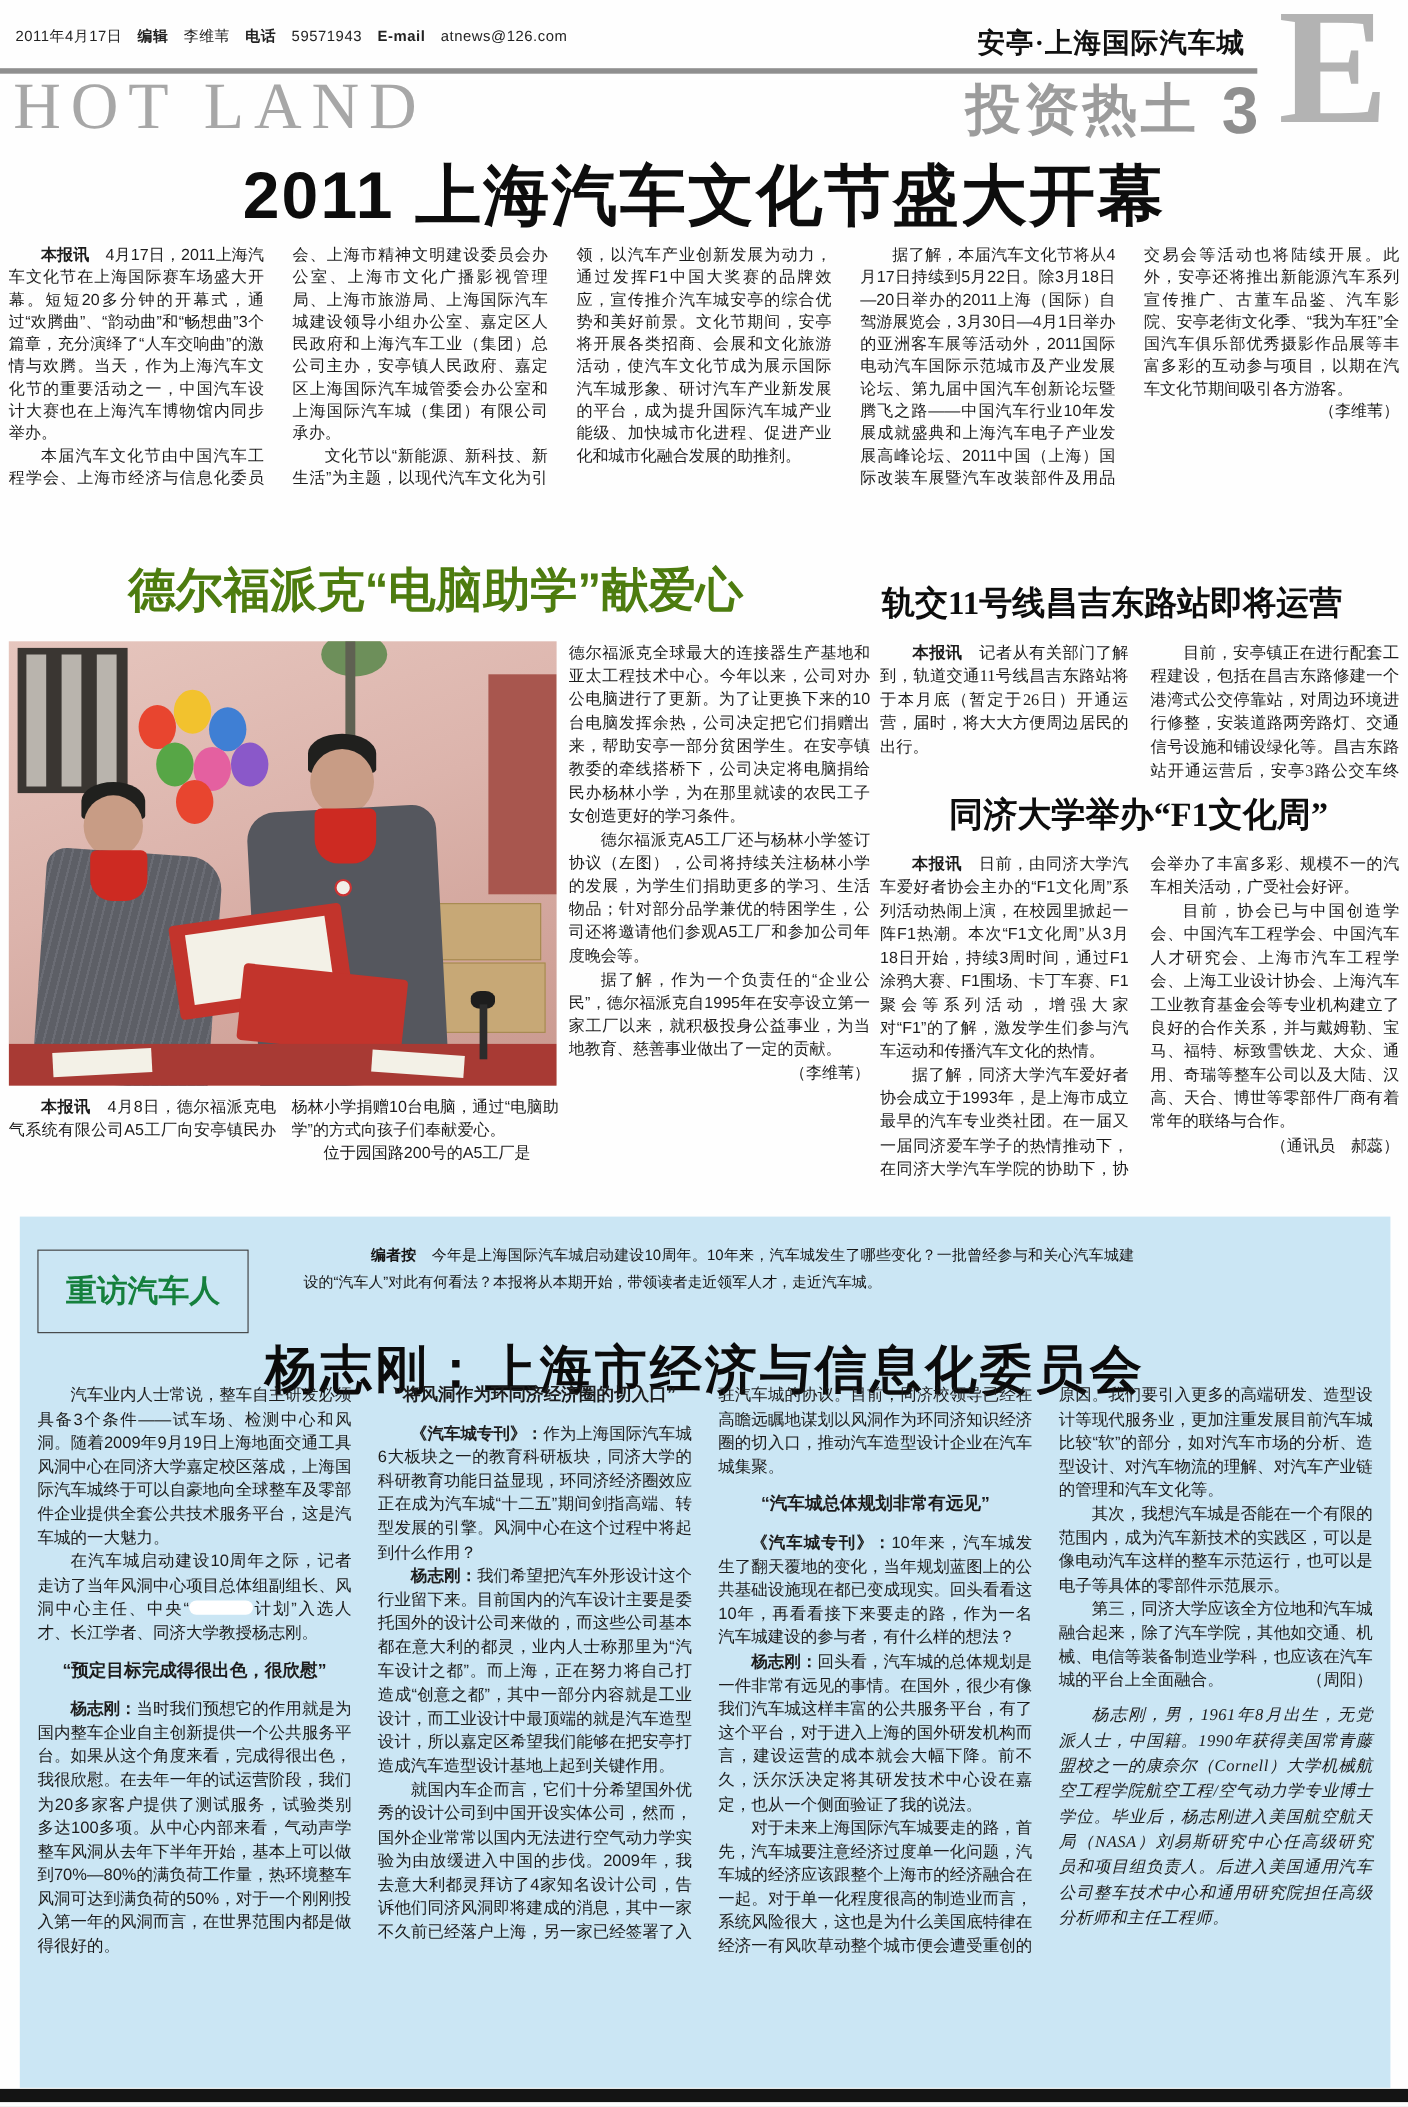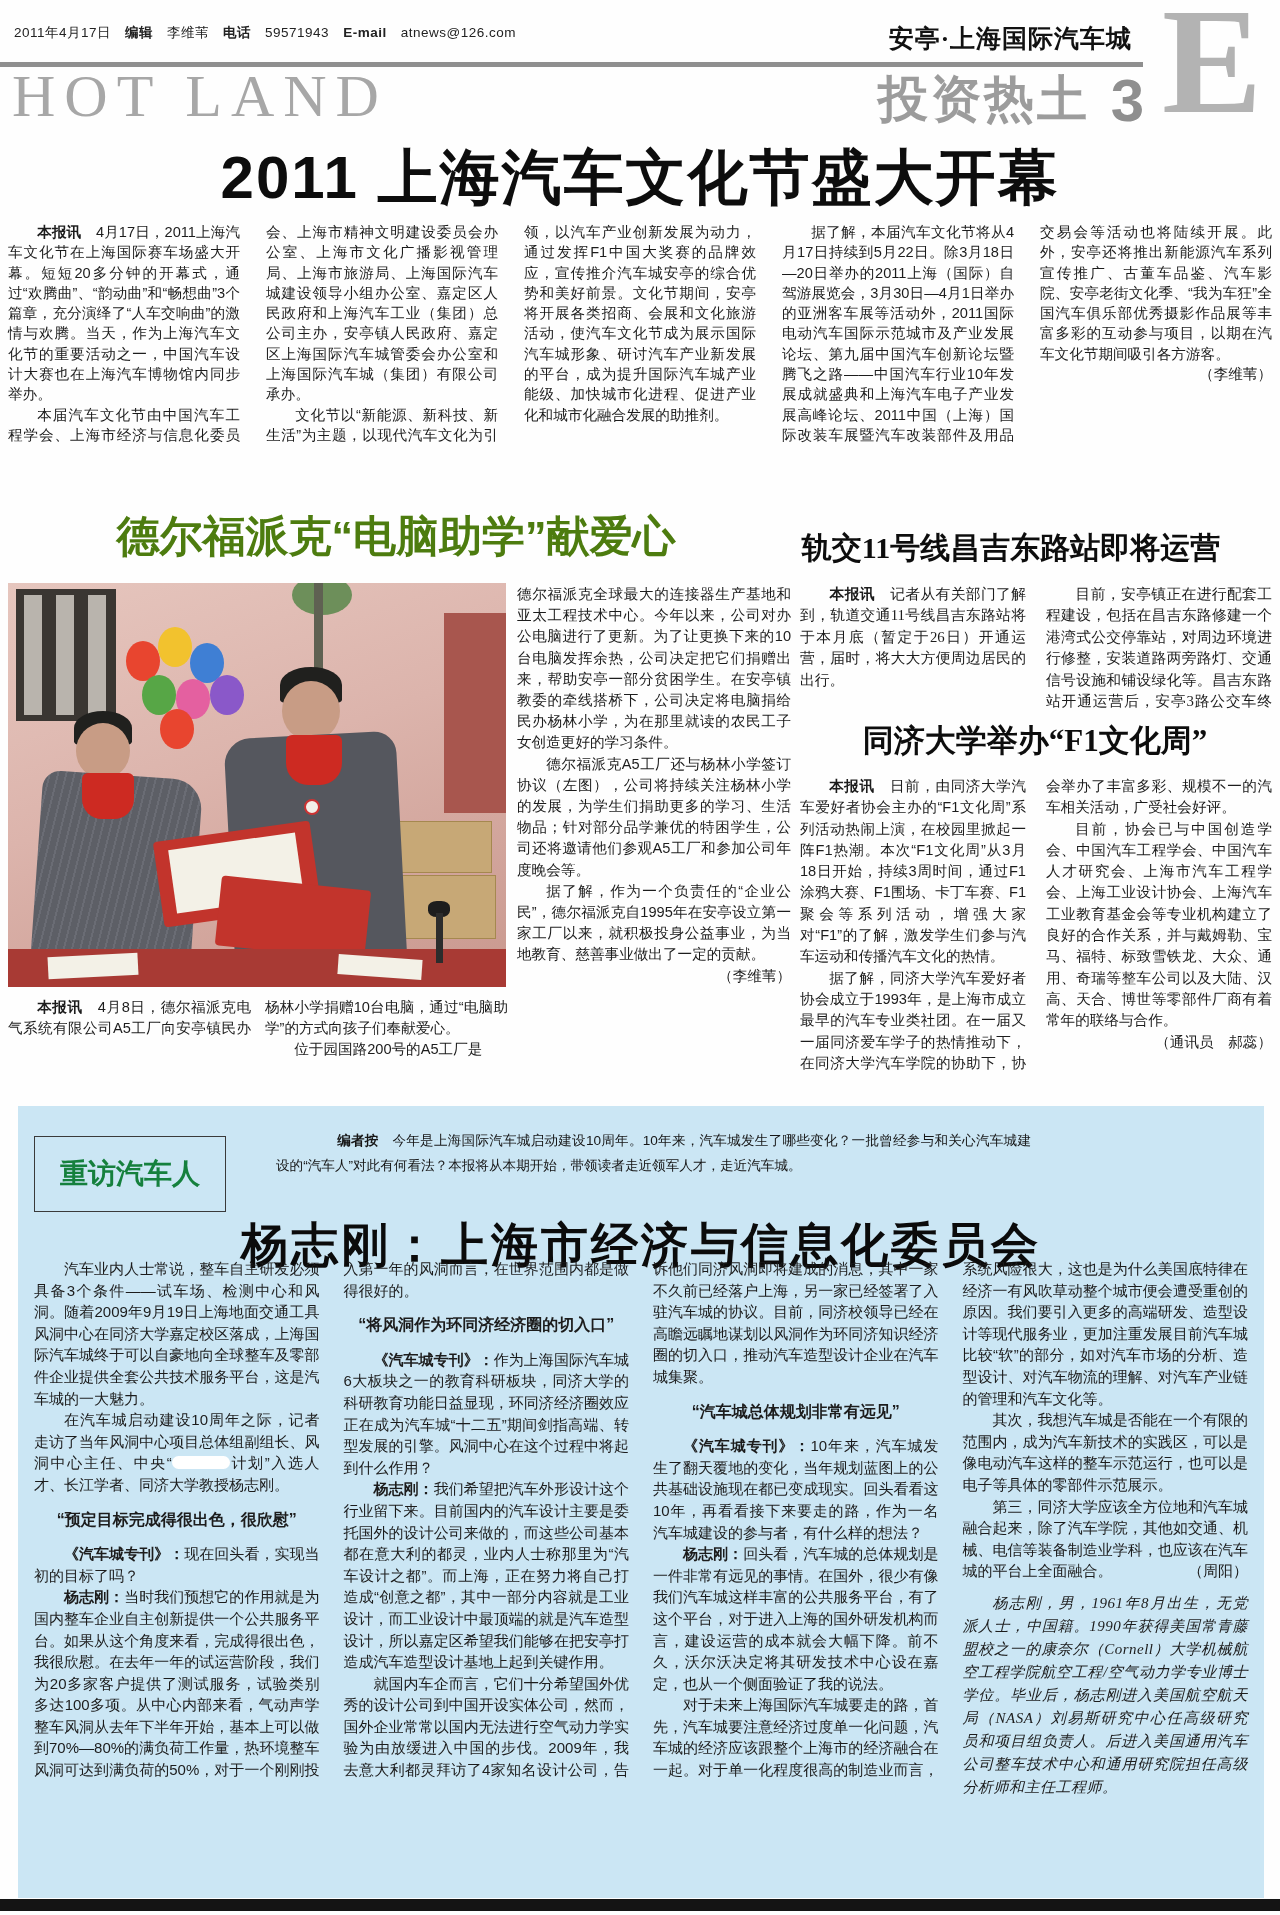--- a/index.html
+++ b/index.html
@@ -185,21 +185,20 @@
   <div class="feature">
     <div class="tagbox">重访汽车人</div>
     <div class="ednote">
         <p class="para"><b class="lead">编者按　</b>今年是上海国际汽车城启动建设10周年。10年来，汽车城发生了哪些变化？一批曾经参与和关心汽车城建设的“汽车人”对此有何看法？本报将从本期开始，带领读者走近领军人才，走近汽车城。</p>
       </div>
     <h2 class="h-feature">杨志刚：上海市经济与信息化委员会</h2>
     <div class="feat-body cols">
         <p class="para">汽车业内人士常说，整车自主研发必须具备3个条件——试车场、检测中心和风洞。随着2009年9月19日上海地面交通工具风洞中心在同济大学嘉定校区落成，上海国际汽车城终于可以自豪地向全球整车及零部件企业提供全套公共技术服务平台，这是汽车城的一大魅力。</p>
         <p class="para">在汽车城启动建设10周年之际，记者走访了当年风洞中心项目总体组副组长、风洞中心主任、中央“<span class="redact"></span>计划”入选人才、长江学者、同济大学教授杨志刚。</p>
         <p class="para subhead">“预定目标完成得很出色，很欣慰”</p>
-        <p class="para"><b class="lead">《汽车城专刊》：</b>现在回头看，实现当初的目标了吗？</p>
         <p class="para"><b class="lead">杨志刚：</b>当时我们预想它的作用就是为国内整车企业自主创新提供一个公共服务平台。如果从这个角度来看，完成得很出色，我很欣慰。在去年一年的试运营阶段，我们为20多家客户提供了测试服务，试验类别多达100多项。从中心内部来看，气动声学整车风洞从去年下半年开始，基本上可以做到70%—80%的满负荷工作量，热环境整车风洞可达到满负荷的50%，对于一个刚刚投入第一年的风洞而言，在世界范围内都是做得很好的。</p>
         <p class="para subhead">“将风洞作为环同济经济圈的切入口”</p>
         <p class="para"><b class="lead">《汽车城专刊》：</b>作为上海国际汽车城6大板块之一的教育科研板块，同济大学的科研教育功能日益显现，环同济经济圈效应正在成为汽车城“十二五”期间剑指高端、转型发展的引擎。风洞中心在这个过程中将起到什么作用？</p>
         <p class="para"><b class="lead">杨志刚：</b>我们希望把汽车外形设计这个行业留下来。目前国内的汽车设计主要是委托国外的设计公司来做的，而这些公司基本都在意大利的都灵，业内人士称那里为“汽车设计之都”。而上海，正在努力将自己打造成“创意之都”，其中一部分内容就是工业设计，而工业设计中最顶端的就是汽车造型设计，所以嘉定区希望我们能够在把安亭打造成汽车造型设计基地上起到关键作用。</p>
         <p class="para">就国内车企而言，它们十分希望国外优秀的设计公司到中国开设实体公司，然而，国外企业常常以国内无法进行空气动力学实验为由放缓进入中国的步伐。2009年，我去意大利都灵拜访了4家知名设计公司，告诉他们同济风洞即将建成的消息，其中一家不久前已经落户上海，另一家已经签署了入驻汽车城的协议。目前，同济校领导已经在高瞻远瞩地谋划以风洞作为环同济知识经济圈的切入口，推动汽车造型设计企业在汽车城集聚。</p>
         <p class="para subhead">“汽车城总体规划非常有远见”</p>
         <p class="para"><b class="lead">《汽车城专刊》：</b>10年来，汽车城发生了翻天覆地的变化，当年规划蓝图上的公共基础设施现在都已变成现实。回头看看这10年，再看看接下来要走的路，作为一名汽车城建设的参与者，有什么样的想法？</p>
         <p class="para"><b class="lead">杨志刚：</b>回头看，汽车城的总体规划是一件非常有远见的事情。在国外，很少有像我们汽车城这样丰富的公共服务平台，有了这个平台，对于进入上海的国外研发机构而言，建设运营的成本就会大幅下降。前不久，沃尔沃决定将其研发技术中心设在嘉定，也从一个侧面验证了我的说法。</p>
         <p class="para">对于未来上海国际汽车城要走的路，首先，汽车城要注意经济过度单一化问题，汽车城的经济应该跟整个上海市的经济融合在一起。对于单一化程度很高的制造业而言，系统风险很大，这也是为什么美国底特律在经济一有风吹草动整个城市便会遭受重创的原因。我们要引入更多的高端研发、造型设计等现代服务业，更加注重发展目前汽车城比较“软”的部分，如对汽车市场的分析、造型设计、对汽车物流的理解、对汽车产业链的管理和汽车文化等。</p>
         <p class="para">其次，我想汽车城是否能在一个有限的范围内，成为汽车新技术的实践区，可以是像电动汽车这样的整车示范运行，也可以是电子等具体的零部件示范展示。</p>

